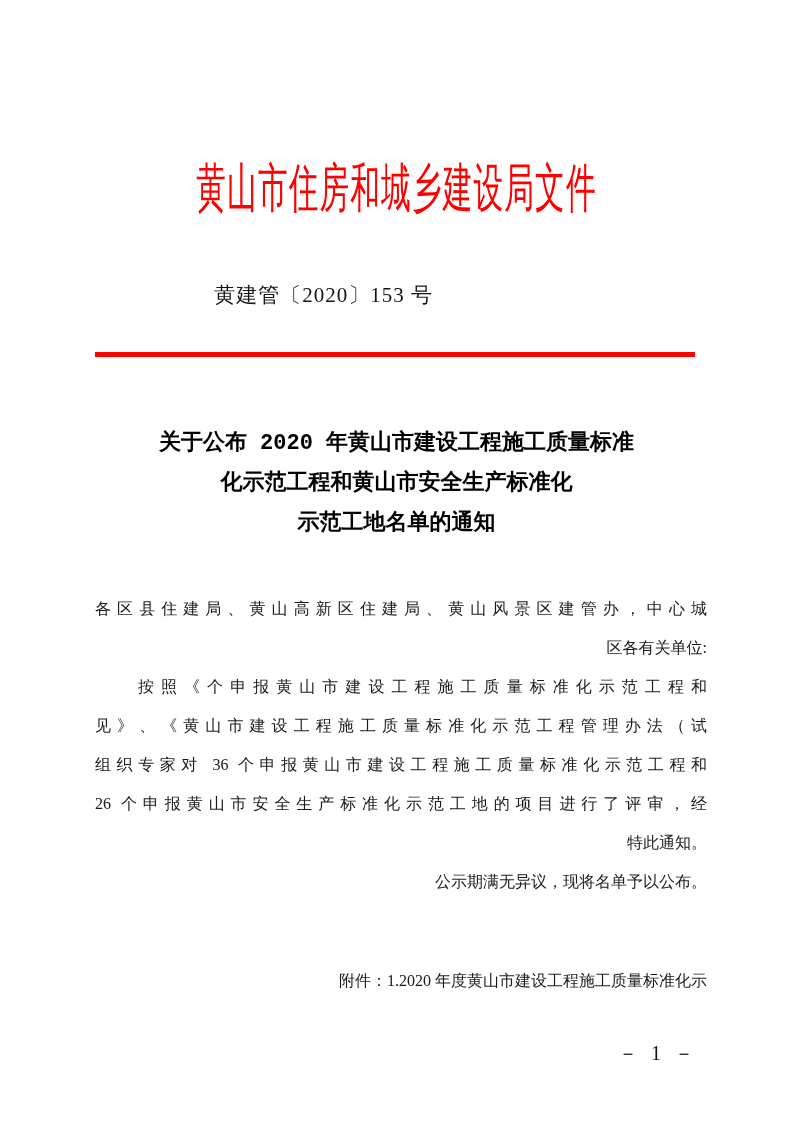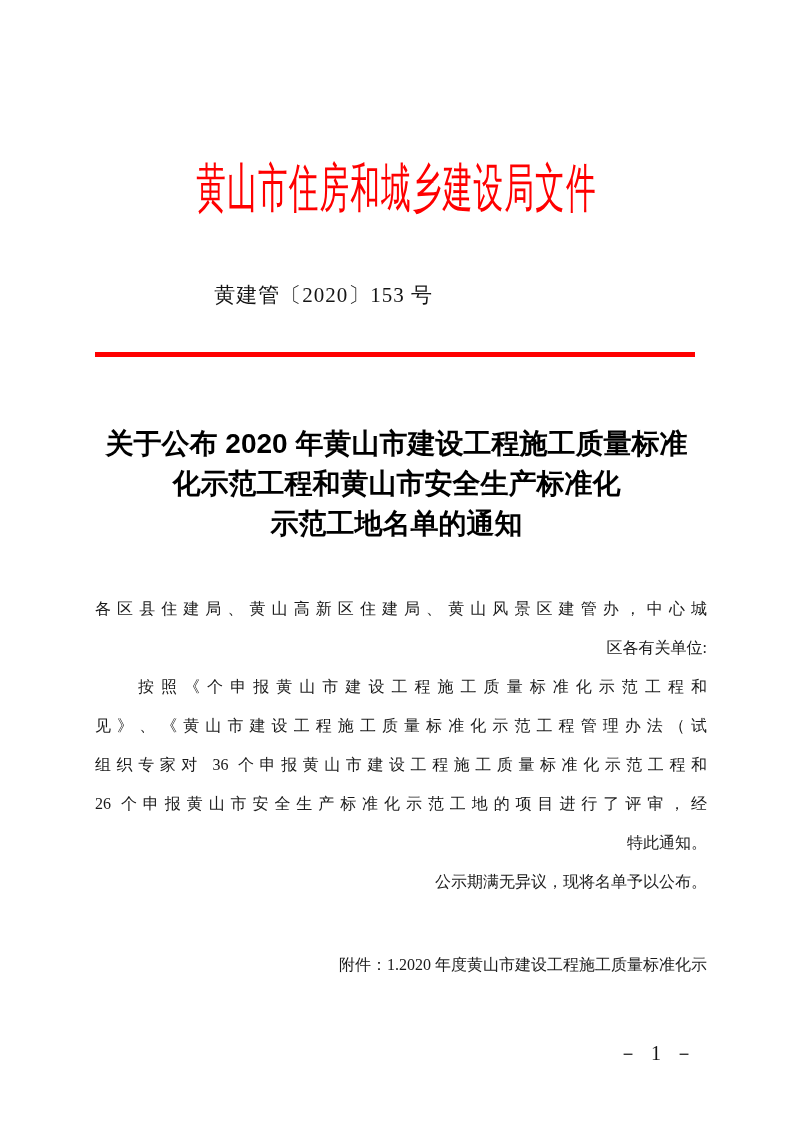--- a/index.html
+++ b/index.html
@@ -41,38 +41,38 @@
     position: absolute;
     top: 352px; left: 95px;
     width: 600px; height: 5px;
     background: #ff0000;
   }
   .doc-title {
     position: absolute;
     top: 424px; left: 90px;
     width: 613px;
     text-align: center;
-    font-family: Liberation Sans, sans-serif;
+    font-family: Liberation Mono, monospace;
     font-weight: bold;
-    font-size: 28px;
+    font-size: 22px;
     line-height: 40px;
     color: #000000;
   }
   .body-text {
     position: absolute;
     top: 589px; left: 95px;
     width: 612px;
     font-size: 16px;
     line-height: 39px;
     color: #1a1a1a;
   }
   .body-line { text-align: right; }
   .body-line.justify { text-align: justify; text-align-last: justify; }
   .body-line.indent { text-indent: 43px; }
-  .body-line.gap { margin-top: 44px; }
+  .body-line.gap { margin-top: 60px; }
   .page-number {
     position: absolute;
     top: 1040px; right: 95px;
     font-size: 20px;
     color: #141414;
     letter-spacing: 4px;
     white-space: nowrap;
   }
 </style>
 </head>

